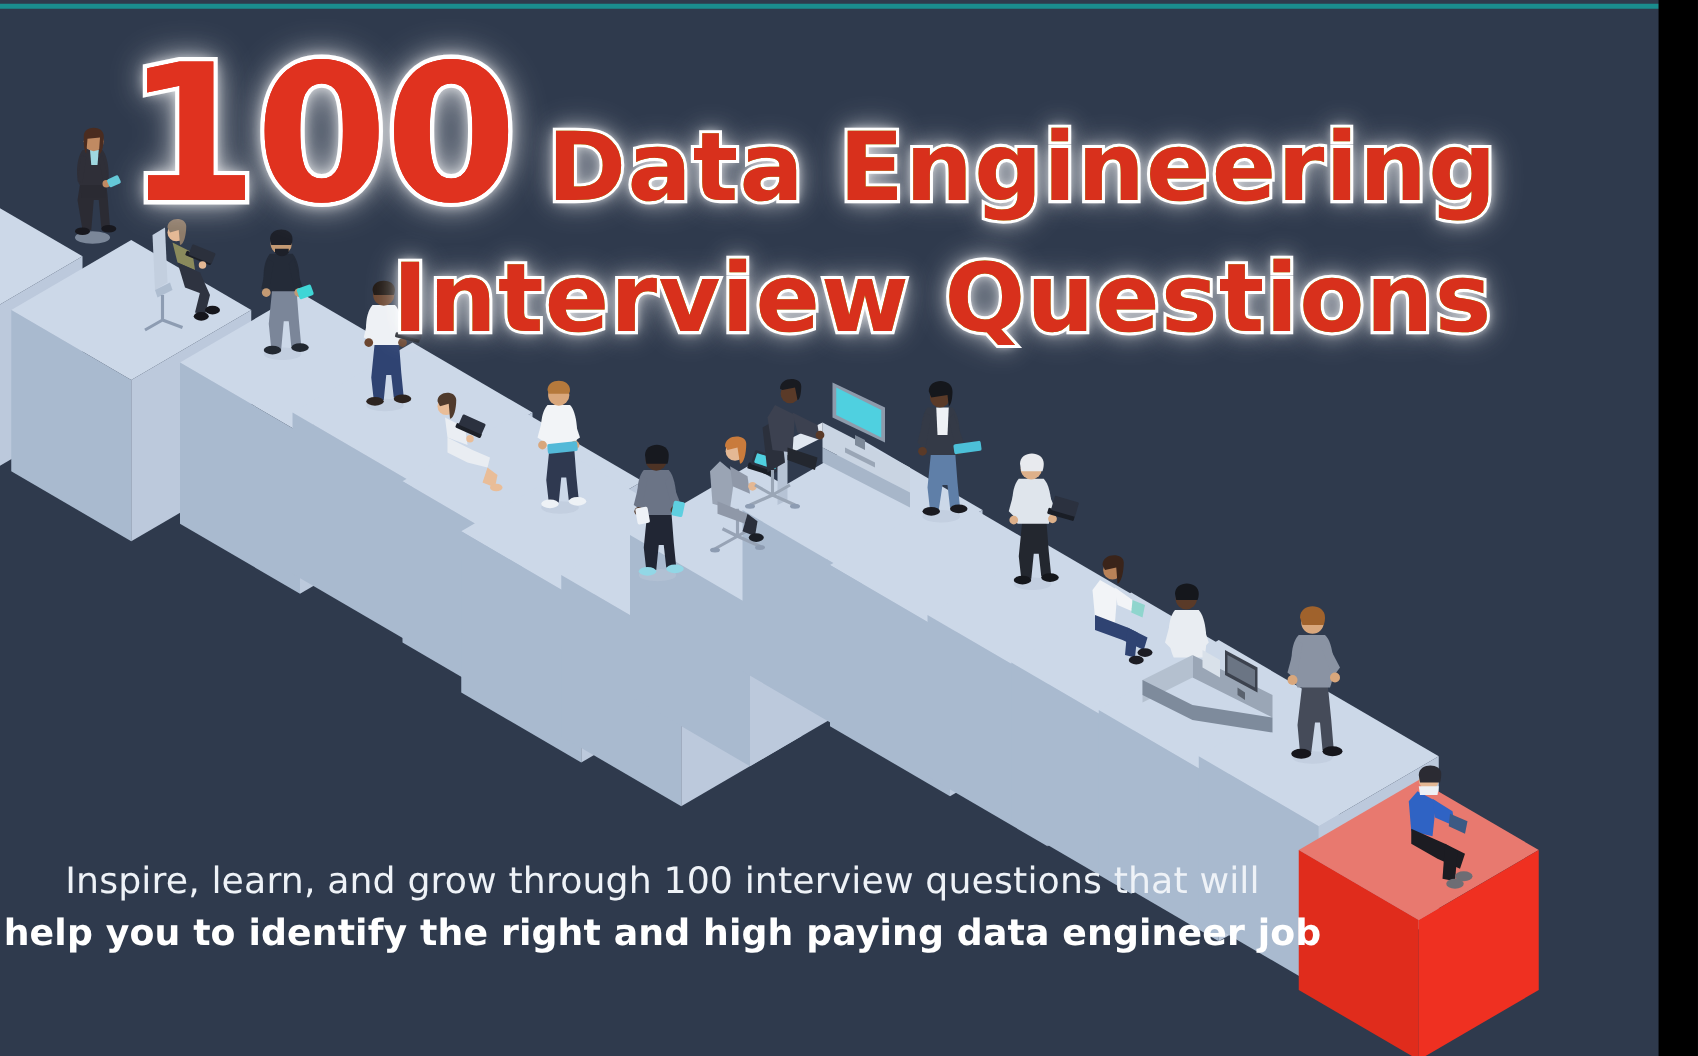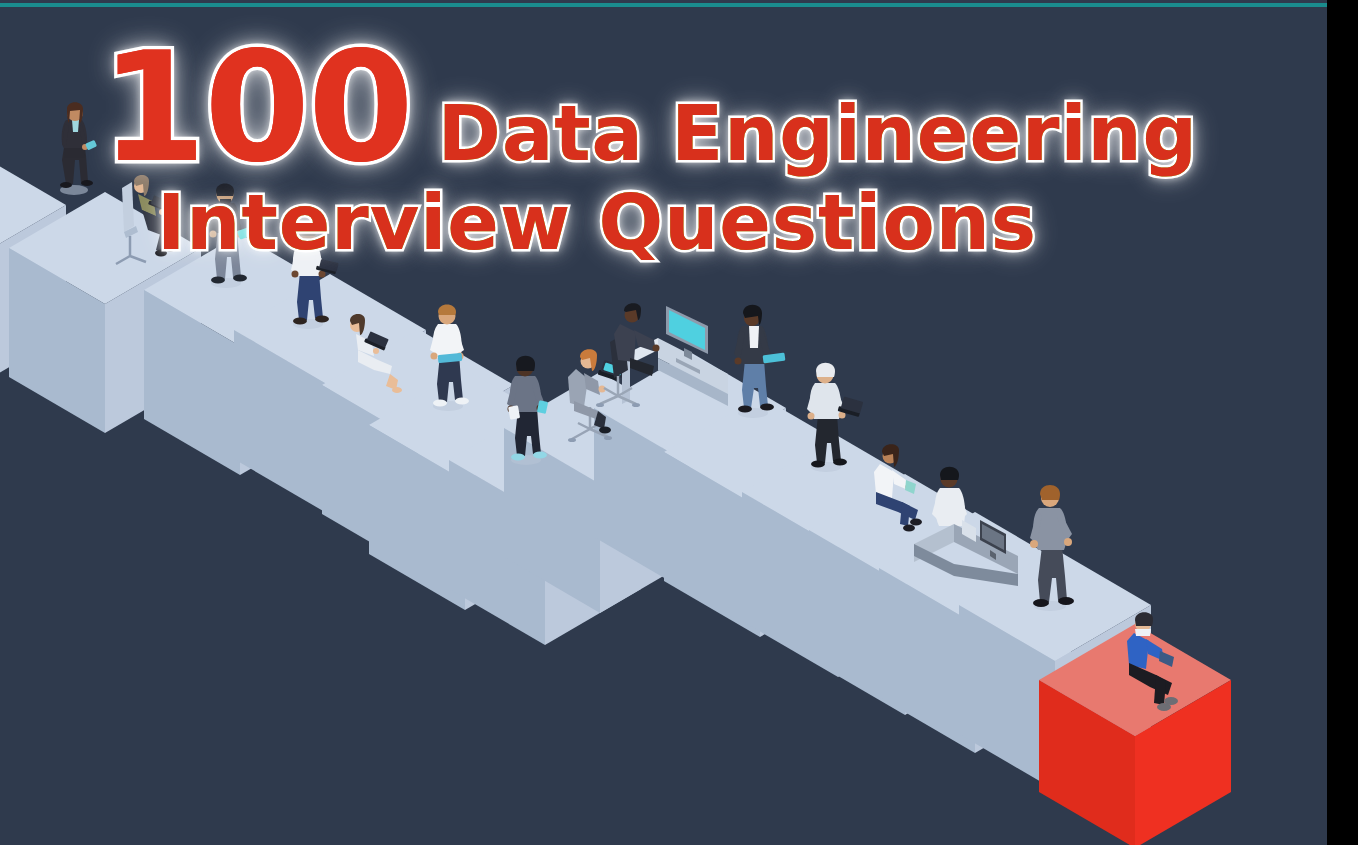--- a/index.html
+++ b/index.html
@@ -110,23 +110,23 @@
   .hl-title-word::after {
     content: attr(data-txt);
     position: absolute;
     left: 0; top: 0;
     color: #d8301c;
     -webkit-text-stroke: 0;
     text-shadow: none;
   }
   #hl-line2 {
     display: flex;
-    justify-content: center;
+    justify-content: flex-end;
     padding-right: 96px;
-    margin-top: 0;
+    margin-top: 16px;
   }
 
   
   #subtitle {
     position: absolute;
     left: 0;
     top: 686px;
     width: 1060px;
     text-align: center;
     pointer-events: none;
@@ -525,18 +525,22 @@
     <div id="headline">
       <div class="hl-row">
         <span id="hl-number" data-txt="100">100</span>
         <span class="hl-title-word" data-txt="Data Engineering">Data Engineering</span>
       </div>
       <div id="hl-line2">
         <span class="hl-title-word" data-txt="Interview Questions">Interview Questions</span>
       </div>
     </div>
 
+    <div id="subtitle">
+      <div id="sub-line1">Inspire, learn, and grow through 100 interview questions that will</div>
+      <div id="sub-line2">help you to identify the right and high paying data engineer job</div>
+    </div>
 
   </div>
 
   <div id="letterbox-right"></div>
 
 </div>
 
 </body></html>

